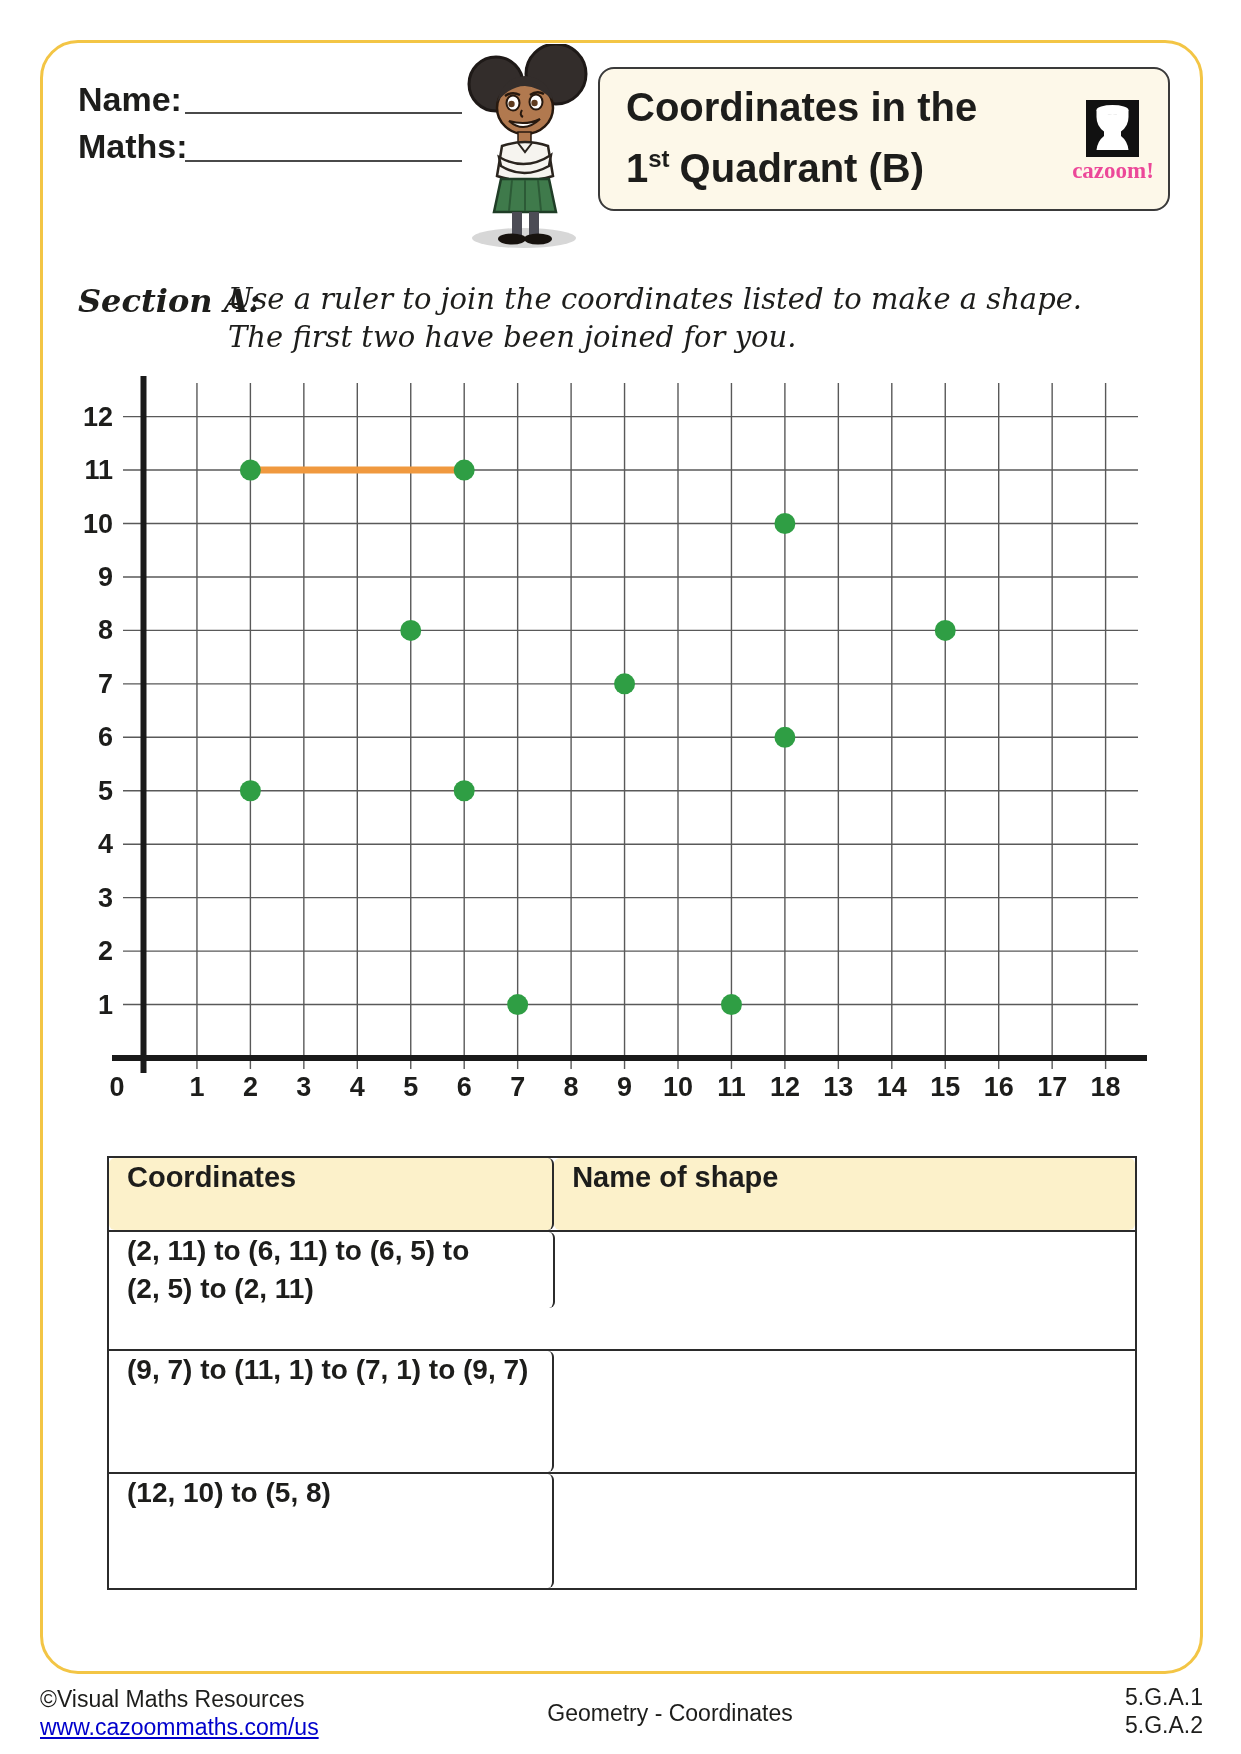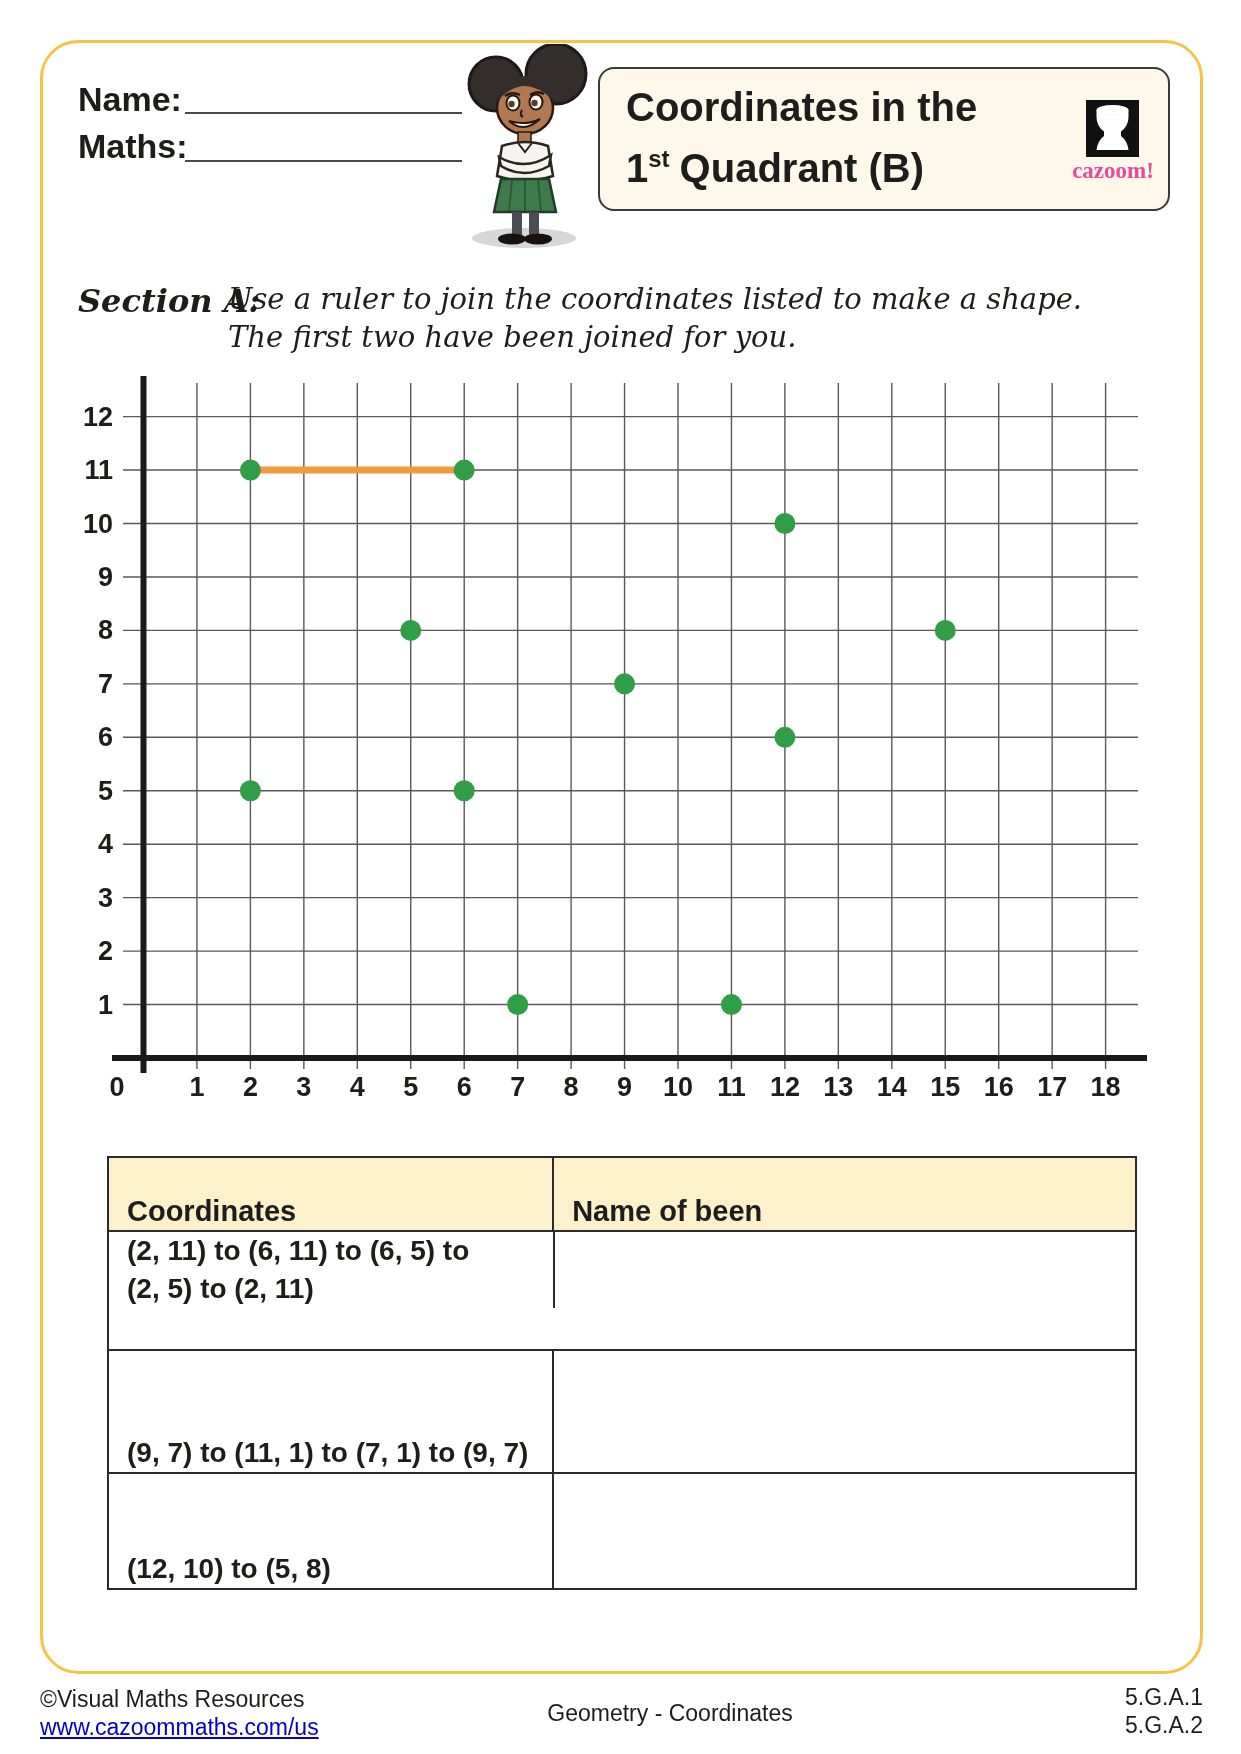--- a/index.html
+++ b/index.html
@@ -31,22 +31,22 @@
   .secA-line{left:228px;font-size:29px;}
 
   
   #grid-svg{left:0;top:0;pointer-events:none;}
   .tick{font-family:"Liberation Sans",sans-serif;font-weight:bold;font-size:27px;fill:#1d1d1b;}
 
   
   #shape-table{left:107px;top:1156px;width:1030px;border:2px solid #2b2b2b;box-sizing:border-box;}
   .trow{display:flex;width:100%;box-sizing:border-box;}
   .trow + .trow{border-top:2px solid #2b2b2b;}
-  .cell{box-sizing:border-box;display:flex;flex-direction:column;justify-content:flex-end;
-        padding-left:18px;font-size:28px;font-weight:bold;line-height:38px;}
+  .cell{box-sizing:border-box;display:flex;flex-direction:column;justify-content:flex-start;
+        padding-left:18px;font-size:28px;font-weight:bold;line-height:38px;border-radius:6px;}
   .c1{width:446px;border-right:2px solid #2b2b2b;}
   .c2{width:582px;}
   .thead .cell{background:#fcf1ca;font-size:29px;}
   .thead{height:72px;}
   .r1{height:119px;flex-direction:column;}.r2{height:123px;}.r3{height:116px;}
 
   
   .foot{font-size:23px;color:#1d1d1b;}
   #foot-link{color:#0000cc;text-decoration:underline;}
 </style>
@@ -182,21 +182,21 @@
       <text x="113" y="479.04999999999995" text-anchor="end" class="tick">11</text>
       <text x="113" y="425.5999999999999" text-anchor="end" class="tick">12</text>
     </svg>
 
   <div id="shape-table" class="abs">
     <div class="trow thead">
       <div class="cell c1">
           <span>Coordinates</span>
         </div>
       <div class="cell c2">
-          <span>Name of been</span>
+          <span>Name of shape</span>
         </div>
     </div>
     <div class="trow r1">
       <div class="cell c1">
         <div>(2, 11) to (6, 11) to (6, 5) to</div>
         <div>(2, 5) to (2, 11)</div>
       </div>
       <div class="cell c2">
           <span></span>
         </div>

